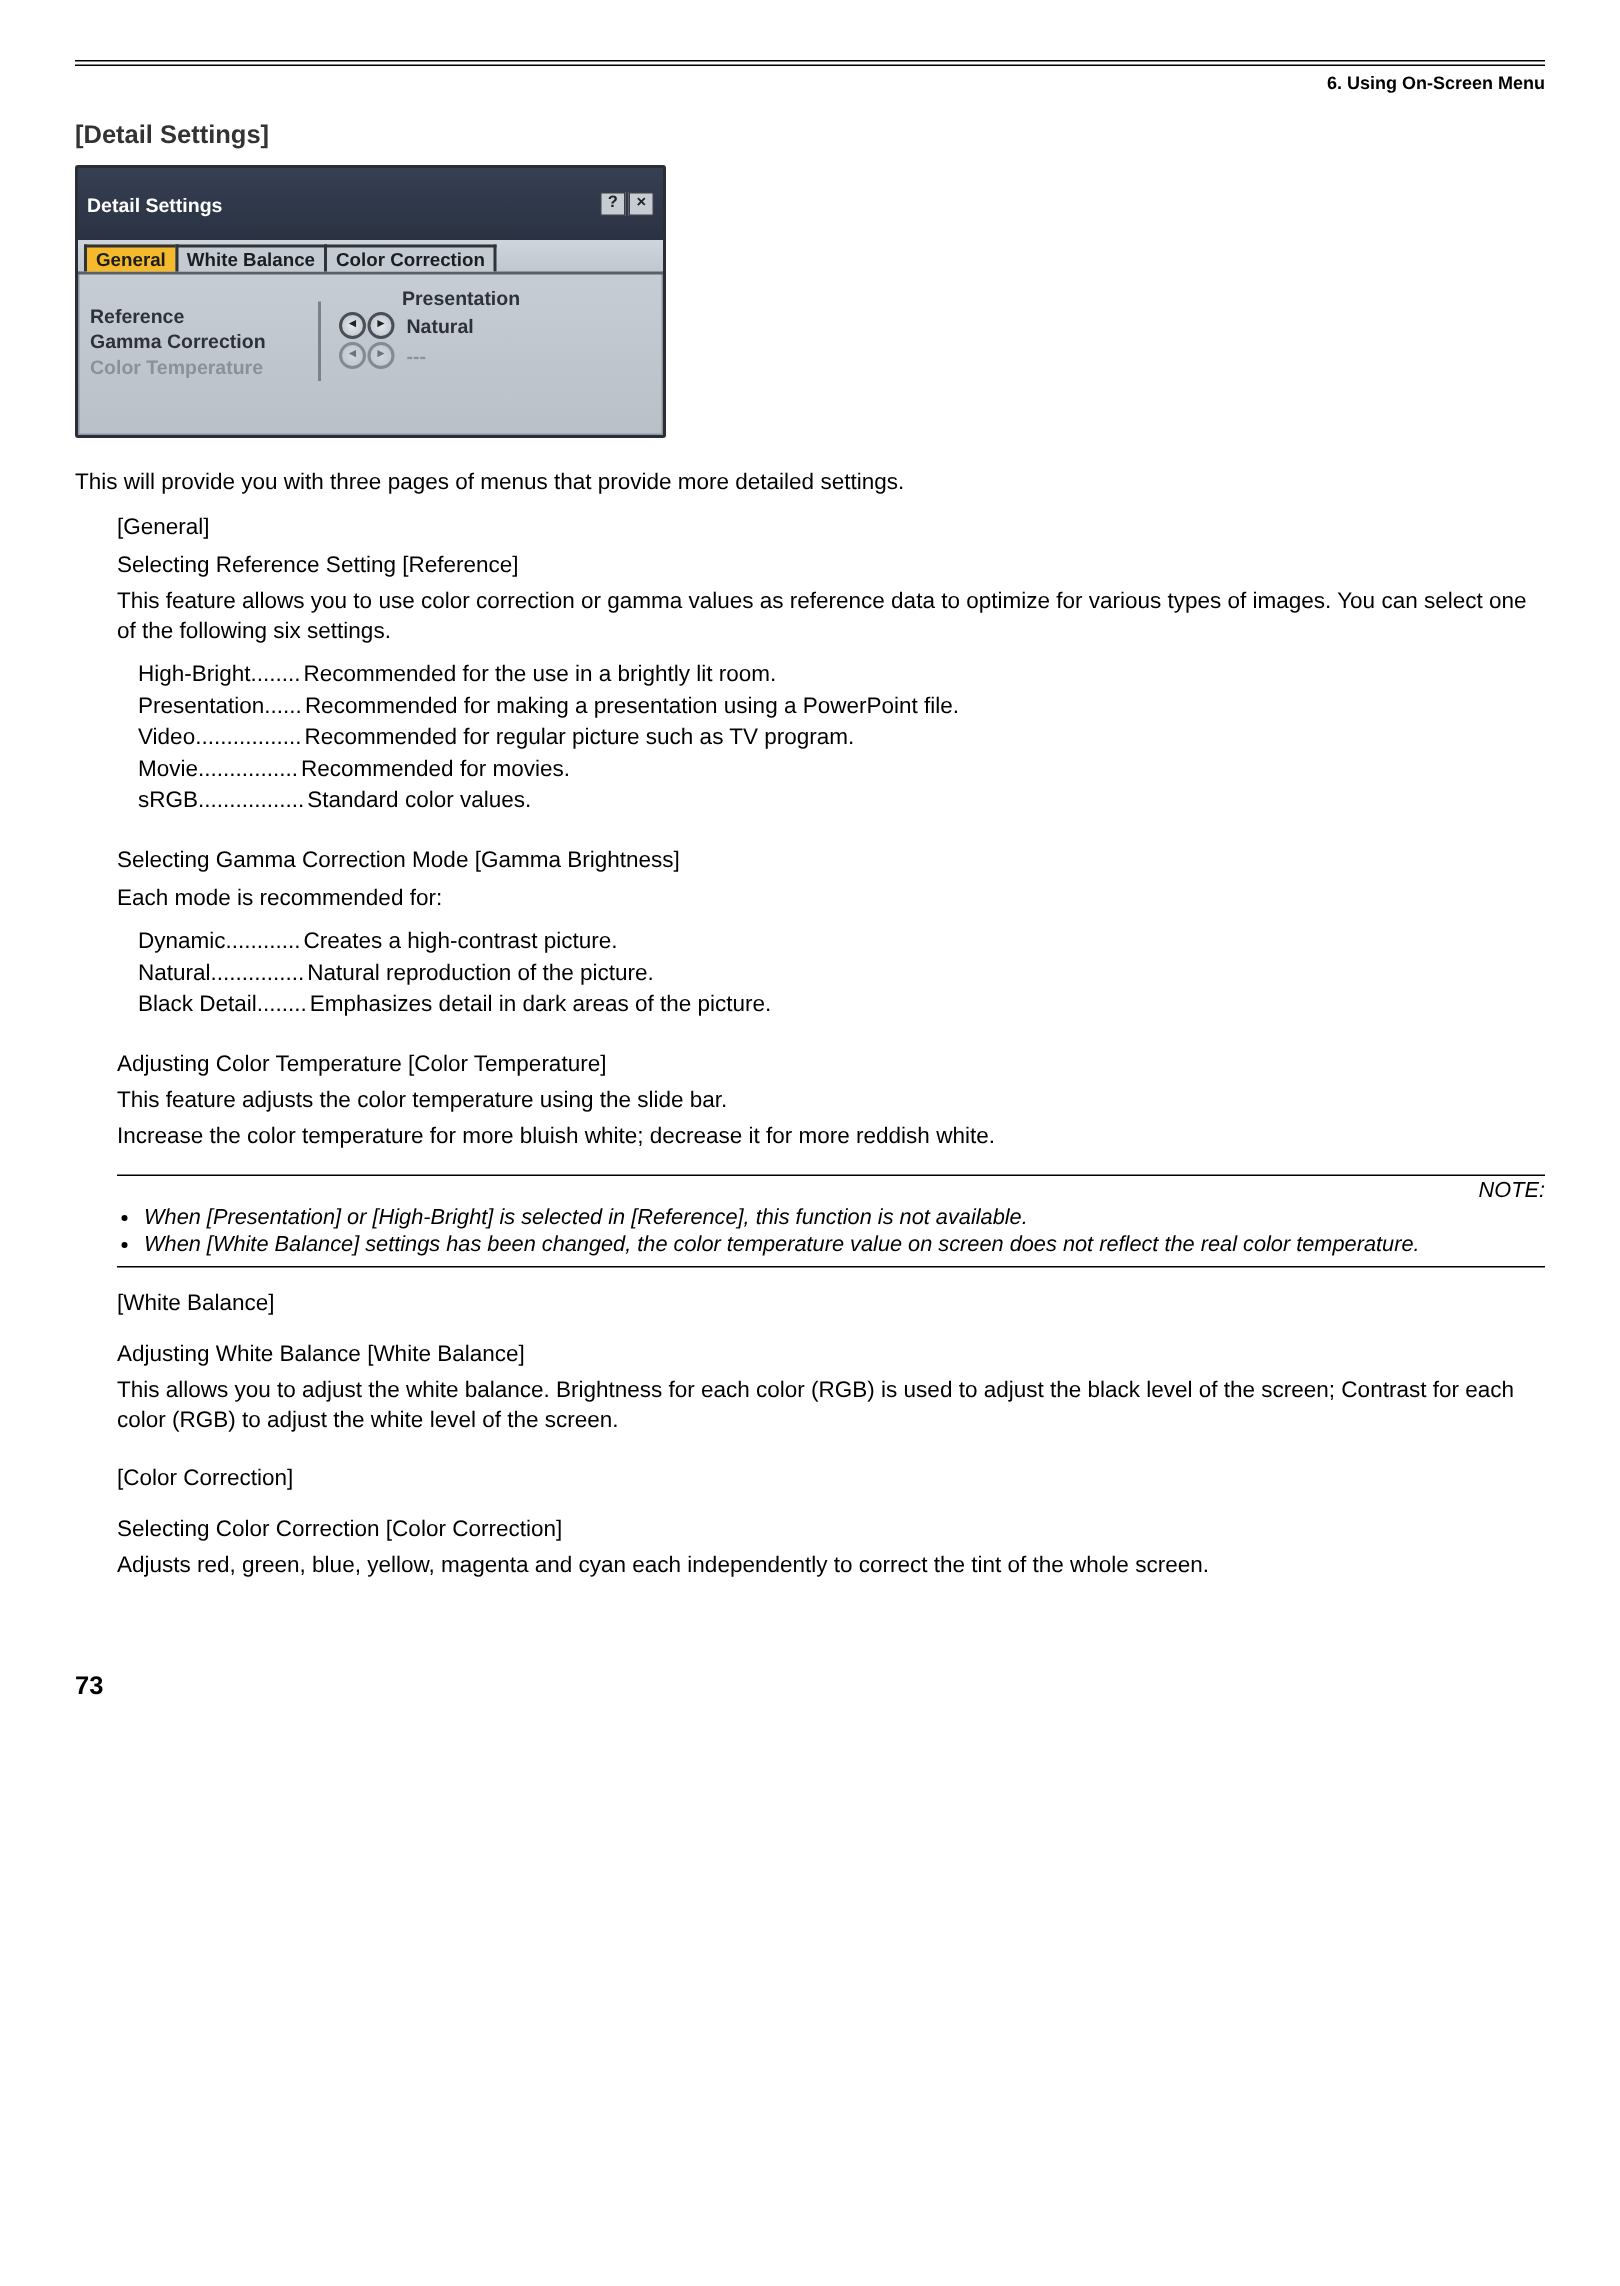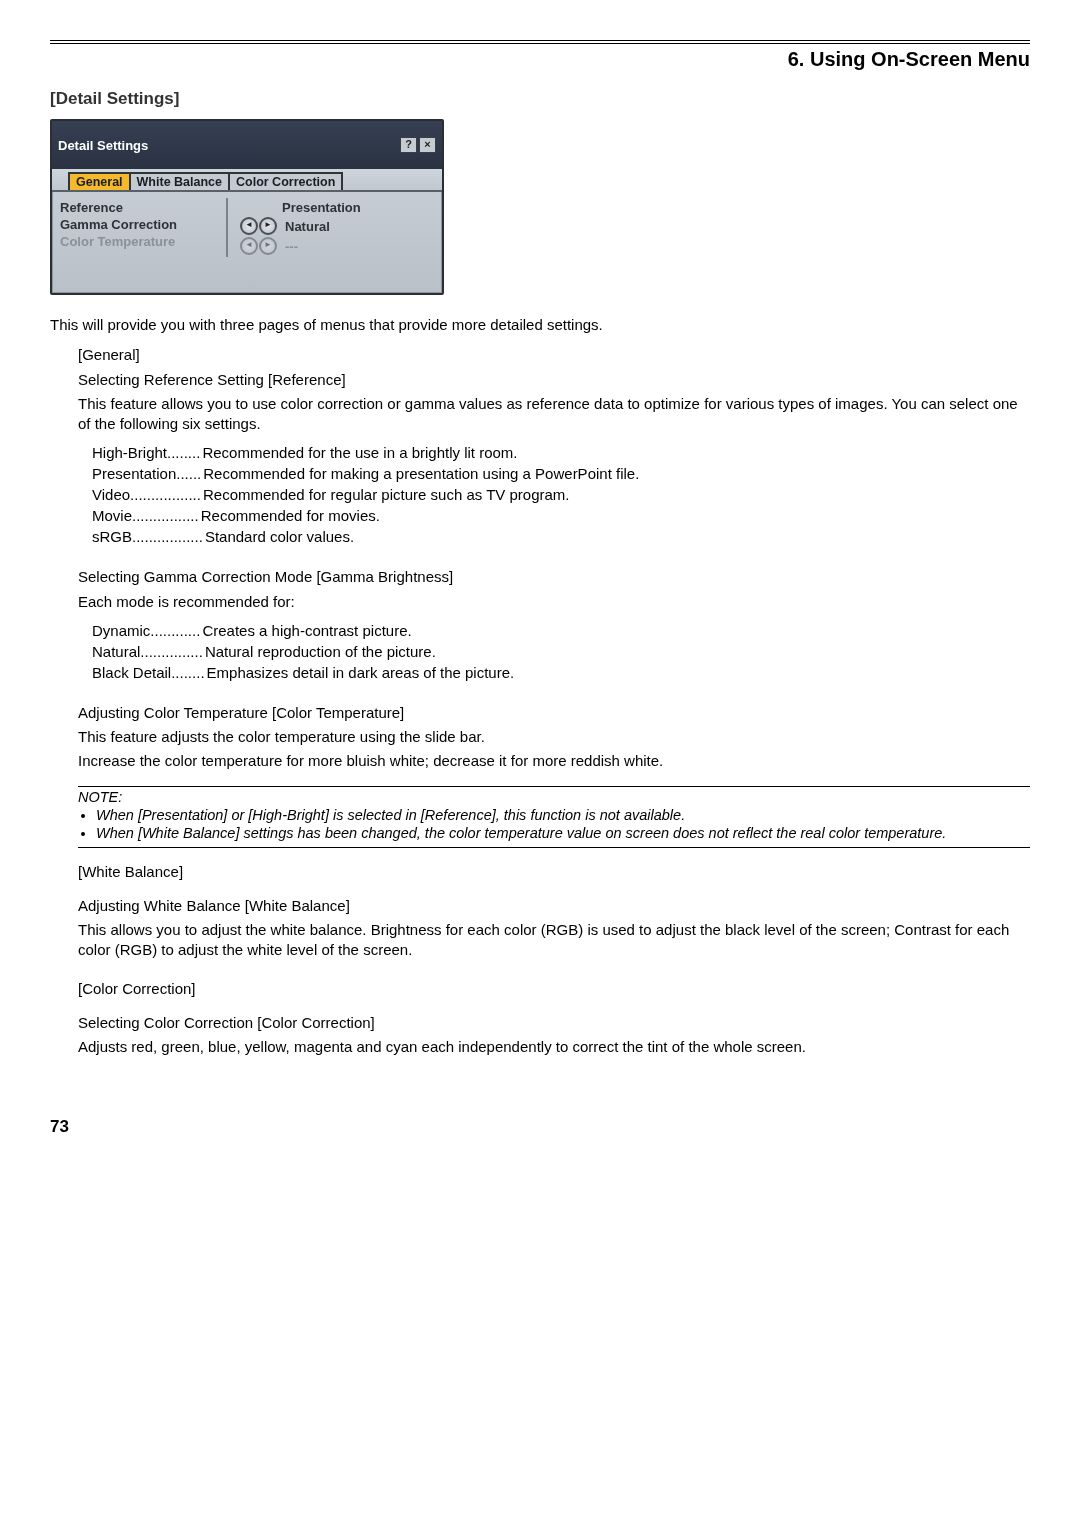--- a/index.html
+++ b/index.html
@@ -9,21 +9,21 @@
     margin: 0;
     padding: 40px 50px;
     width: 1080px;
     box-sizing: border-box;
     background: #fff;
   }
   .top-rule { border-top: 1px solid #000; margin-bottom: 2px; }
   .chapter-bar {
     text-align: right;
     font-weight: bold;
-    font-size: 20px;
+    font-size: 12px;
     padding: 4px 0 6px 0;
     border-top: 1px solid #000;
   }
   h2.section-title {
     font-size: 17px;
     font-weight: bold;
     margin: 12px 0 10px 0;
     color: #333;
   }
   
@@ -45,21 +45,21 @@
     display: flex;
     justify-content: space-between;
     align-items: center;
   }
   .dlg-title-btns { display:flex; gap:2px; }
   .dlg-title-btn {
     width:15px; height:14px; background:#c7ccd3; border:1px solid #3a3f46;
     font-size:11px; line-height:12px; text-align:center; color:#222;
   }
   .tabs {
-    display:flex; gap:0; padding:3px 4px 0 16px;
+    display:flex; gap:0; padding:3px 4px 0 4px;
     border-bottom:2px solid #5a606a;
     background: linear-gradient(#cfd5dc, #c0c7cf);
   }
   .tab {
     border:2px solid #303338;
     border-bottom:none;
     padding:1px 6px;
     font-size:12.5px;
     font-weight:bold;
     background:#c4cad2;
@@ -70,21 +70,22 @@
   .dlg-body {
     display:flex;
     padding:6px 8px 36px 8px;
     font-size:13px;
     font-weight:bold;
     color:#2e3238;
   }
   .dlg-col-left {
     width:150px;
     border-right:2px solid #7a828c;
-    padding-right:16px;
+    padding-right:2px;
+    margin-top:12px;
   }
   .dlg-col-left div { margin:2px 0; }
   .disabled { color:#8b9198; }
   .dlg-col-right { padding-left:12px; }
   .dlg-row { display:flex; align-items:center; margin:2px 0; gap:8px; }
   .arrow-set { display:inline-flex; gap:1px; }
   .arrow-btn {
     width:14px; height:14px; border-radius:50%;
     border:2px solid #4a4f56; background:radial-gradient(#e6eaef,#b7bfc7);
     font-size:8px; line-height:11px; text-align:center; color:#222;
@@ -98,21 +99,21 @@
   .def-dots { letter-spacing:0; white-space:nowrap; }
   .def-desc { margin-left:2px; }
   .note-block {
     margin:14px 0 14px 28px;
     border-top:1px solid #000;
     border-bottom:1px solid #000;
     padding:2px 0 4px 0;
     font-style:italic;
     font-size:14.5px;
   }
-  .note-block .note-head { font-style:italic; }
+  .note-block .note-head { font-style:italic;text-align:right; }
   .note-block ul { margin:2px 0 0 0; padding-left:18px; }
   .note-block li { text-align:justify; margin:2px 0; }
   .page-num {
     text-align:left;
     font-weight:bold;
     font-size:17px;
     margin-top:60px;
   }
 </style>
 </head>

